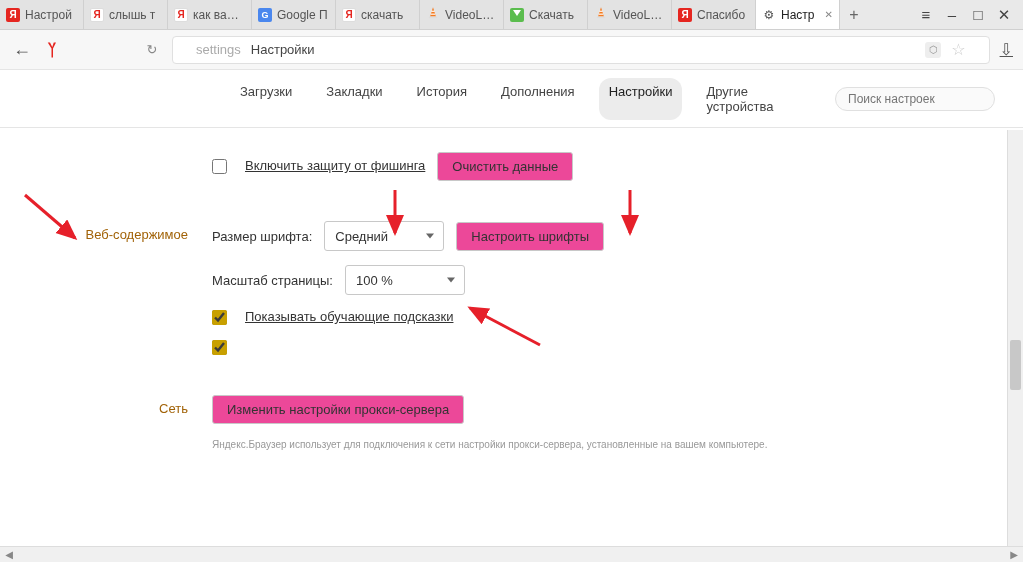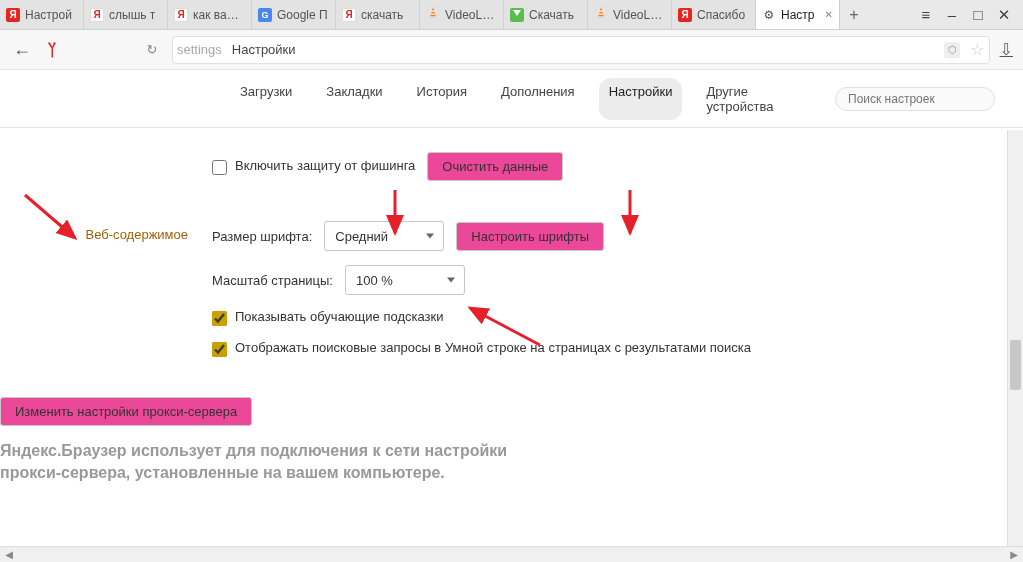--- a/index.html
+++ b/index.html
@@ -62,21 +62,21 @@
   .ylogo { width: 18px; height: 18px; }
   .reload { width: 20px; text-align: center; color: #888; cursor: pointer; }
   .omnibox {
     flex: 1;
     height: 28px;
     background: #fff;
     border: 1px solid #e0e0e0;
     border-radius: 4px;
     display: flex;
     align-items: center;
-    padding: 0 4px;
+    padding: 0 23px;
     gap: 6px;
     justify-content: center;
     color: #777;
   }
   .omnibox .path { color: #aaa; margin-right:4px;}
   .omnibox .title { color: #444; }
   .omni-right { margin-left: auto; display: flex; align-items: center; gap: 10px; }
   .shield { width:16px; height:16px; background:#eee; border-radius:3px; text-align:center; line-height:16px; font-size:10px; color:#999; }
   .star { color:#ccc; font-size:16px; }
   .download-ic { color:#555; font-size:16px; }
@@ -132,21 +132,21 @@
     font-size: 13px;
     color: #a16207;
     padding-top: 6px;
   }
   .section-body { flex: 1; display: flex; flex-direction: column; gap: 14px; }
   .row { display: flex; align-items: center; gap: 12px; }
   .lbl { font-size: 13px; color: #333; }
   input[type=checkbox] {
     width: 15px; height: 15px; accent-color: #c8a000;
   }
-  .checkwrap { display:flex; align-items:flex-end; gap:8px; max-width:600px;}
+  .checkwrap { display:flex; align-items:center; gap:18px; max-width:600px;text-decoration:underline;}
   .checkwrap span { line-height: 1.3; }
   .btn {
     border: 1px solid #c8c8c8;
     background: #ec4899;
     padding: 6px 14px;
     font-size: 13px;
     border-radius: 3px;
     cursor: pointer;
     color:#333;
   }
@@ -166,21 +166,21 @@
   .select::after {
     content: "";
     position: absolute;
     right: 9px; top: 50%;
     width: 0; height: 0;
     border-left: 4px solid transparent;
     border-right: 4px solid transparent;
     border-top: 5px solid #666;
     transform: translateY(-50%);
   }
-  .hint { font-size: 16px; color: #999; max-width: 560px; line-height:1.4;font-weight:bold; }
+  .hint { font-size: 10px; color: #999; max-width: 560px; line-height:1.4; }
 
   
   .hscroll {
     position: absolute; bottom: 0; left: 0; right: 0; height: 16px;
     background: #f0f0f0; border-top:1px solid #ddd;
     display:flex; align-items:center; justify-content:space-between;
     padding:0 2px;
   }
   .hscroll .arrow { width:14px; text-align:center; color:#888; font-size:10px;}
   .vscroll {
@@ -348,26 +348,26 @@
         <div class="select">
           <span>100 %</span>
         </div>
       </div>
       <label class="checkwrap">
         <input type="checkbox" checked="" style="">
         <span>Показывать обучающие подсказки</span>
       </label>
       <label class="checkwrap">
         <input type="checkbox" checked="" style="">
-        <span>Отображать поисковые запросы в Умной строке на страницах с результатами поиска</span>
       </label>
     </div>
   </div>
 
   <div class="section">
+    <div class="section-label">Сеть</div>
     <div class="section-body">
       <div class="row">
         <button class="btn">Изменить настройки прокси-сервера</button>
       </div>
       <div class="hint">Яндекс.Браузер использует для подключения к сети настройки прокси-сервера, установленные на вашем компьютере.</div>
     </div>
   </div>
 
 </div>
 

